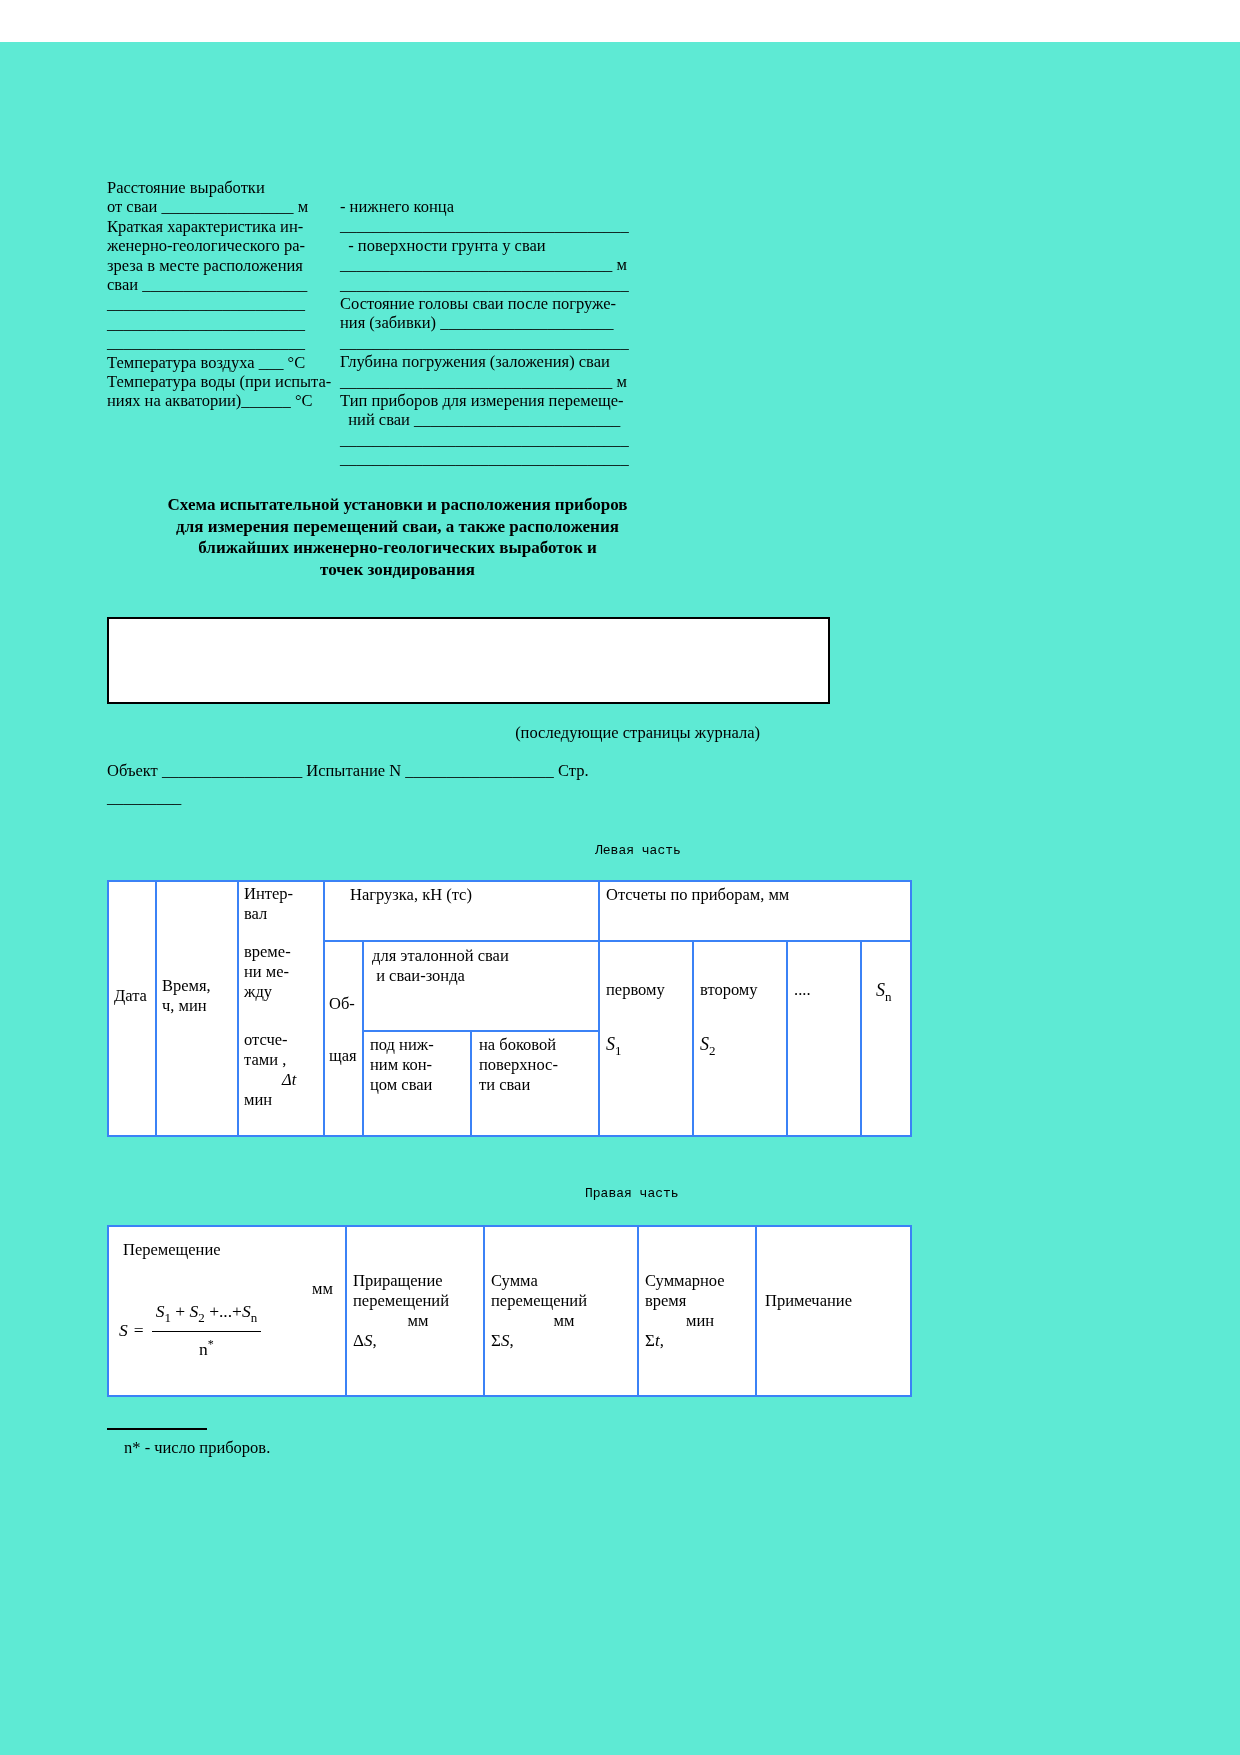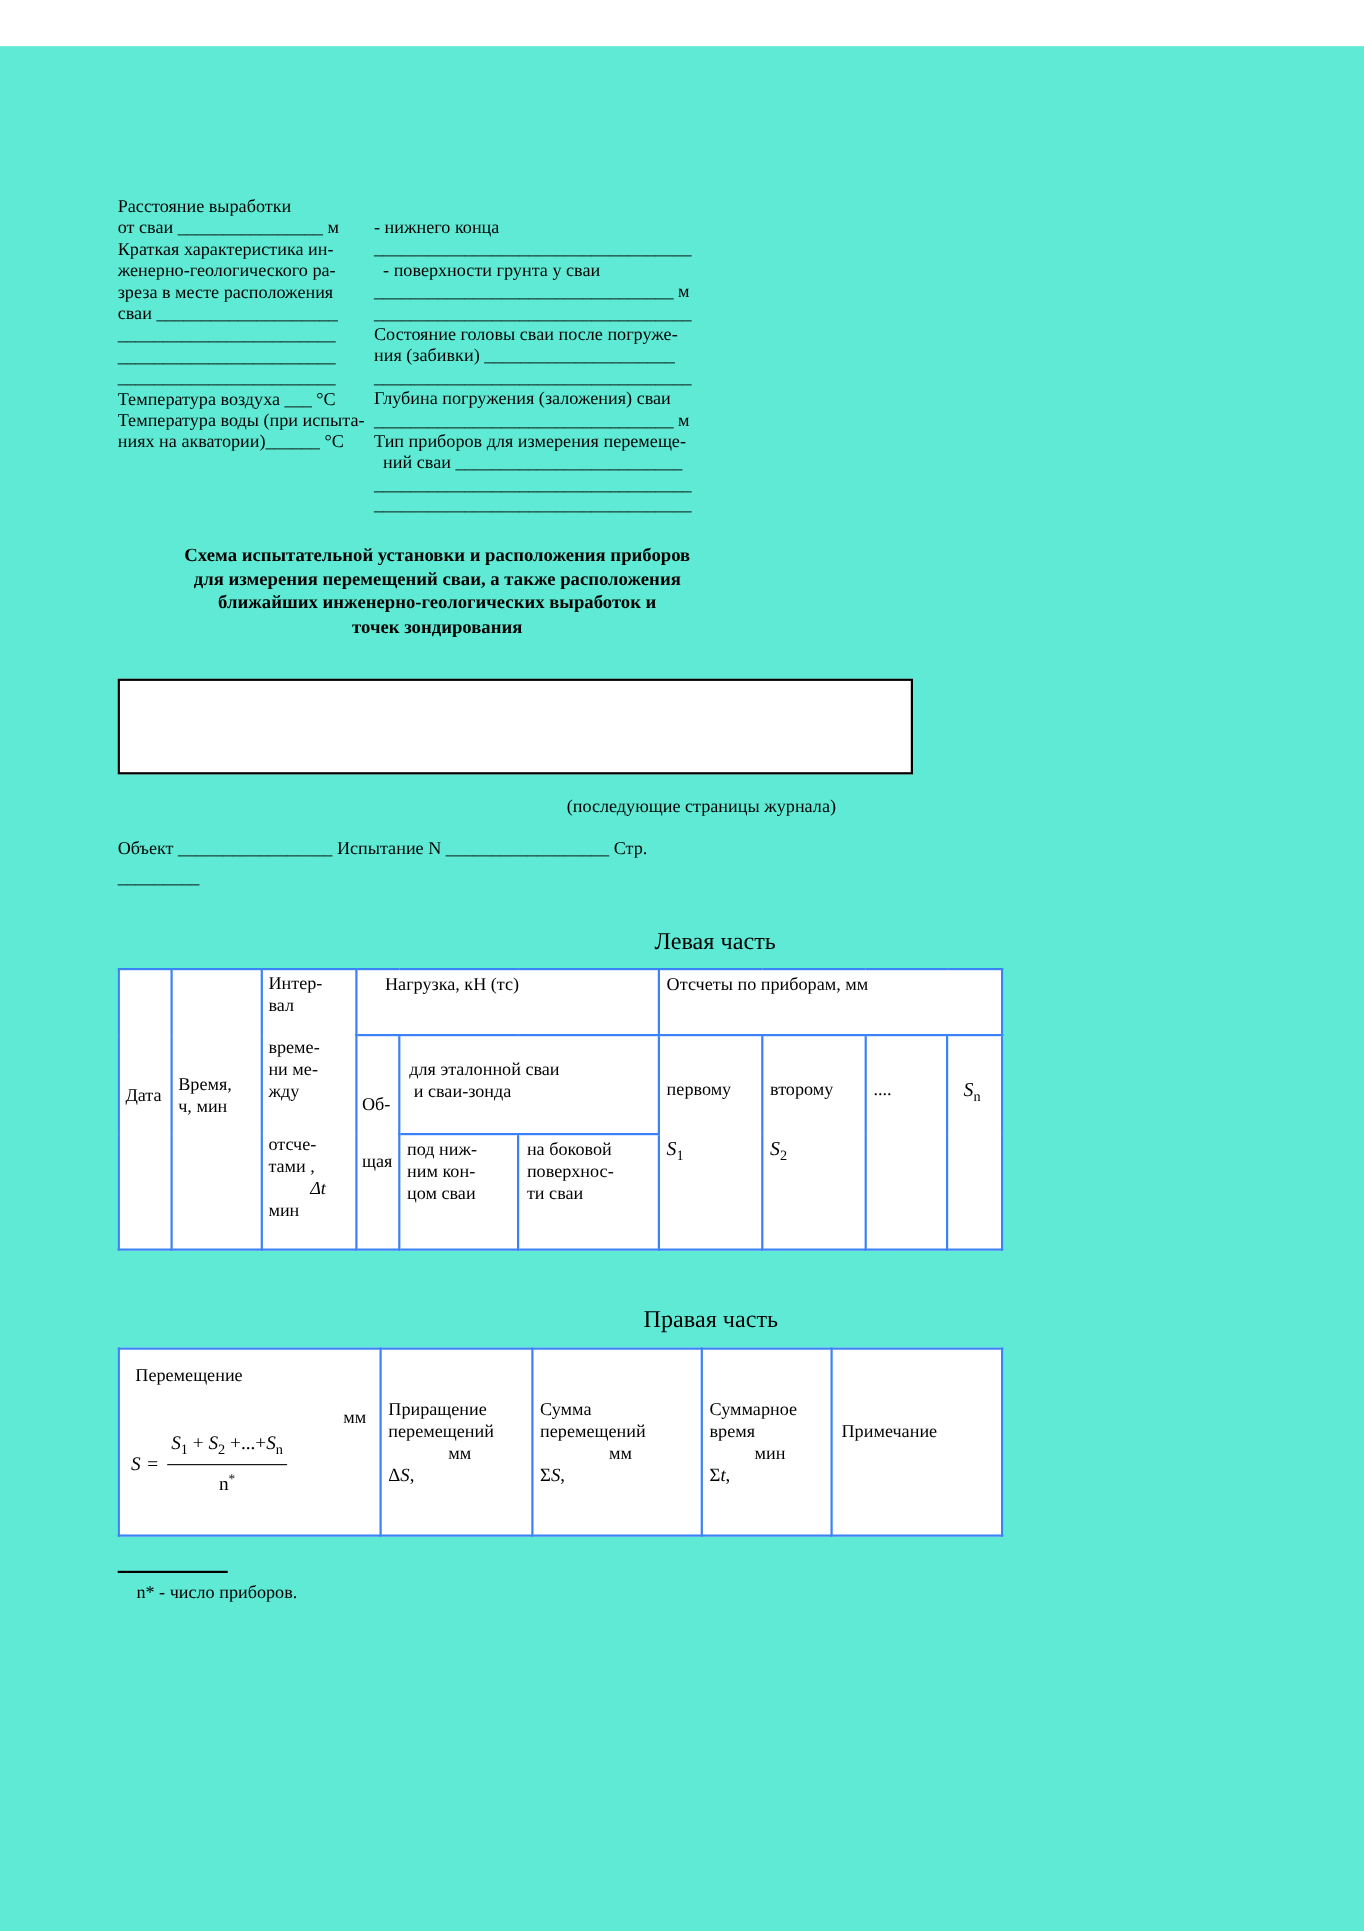--- a/index.html
+++ b/index.html
@@ -19,40 +19,40 @@
     position:absolute; top:452px; left:107px; width:581px;
     text-align:center; font-weight:bold; font-size:17px; line-height:21.5px;
   }
 
   .scheme-box { position:absolute; top:575px; left:107px; width:723px; height:87px; border:2px solid #000; background:#fff; }
 
   .pages-note { position:absolute; top:681px; left:360px; width:400px; text-align:right; font-size:16.5px; }
   .object-line { position:absolute; top:719px; left:107px; font-size:16.5px; }
   .object-line2 { position:absolute; top:746px; left:107px; font-size:16.5px; }
 
-  .tcap { position:absolute; font-size:22px; }
+  .tcap { position:absolute; font-size:13px;font-family:Liberation Mono, monospace; }
   .tcap-left  { top:801px; left:595px; }
   .tcap-right { top:1144px; left:585px; }
 
   table { border-collapse:collapse; table-layout:fixed; background:#fff; }
   td { border:2px solid #3b82f6; font-size:16.5px; line-height:20px; vertical-align:top; }
 
   .t1 { position:absolute; top:838px; left:107px; width:803px; }
   .t1 .r1 { height:60px; } .t1 .r2 { height:90px; } .t1 .r3 { height:105px; }
 
   .c-date { vertical-align:middle; padding-left:5px; padding-bottom:25px; }
   .c-time { vertical-align:middle; padding-left:5px; padding-bottom:25px; }
   .c-int  { padding:2px 2px 0 5px; }
   .int-a { height:58px; }
   .int-b { height:88px; }
   .int-dt { padding-left:38px; }
   .c-load { padding:3px 0 0 25px; }
   .c-read { padding:3px 0 0 6px; }
   .c-total { padding:36px 0 0 4px; line-height:52px; }
-  .c-etalon { padding:20px 0 0 8px; }
+  .c-etalon { padding:4px 0 0 8px; }
   .c-tip  { padding:3px 0 0 6px; }
   .c-side { padding:3px 0 0 7px; }
   .c-first, .c-second { padding:38px 0 0 6px; }
   .c-dots { padding:38px 0 0 6px; }
   .c-sn   { padding:38px 0 0 14px; }
   .sval { margin-top:34px; font-size:18px; }
   sub { font-size:13px; }
   sup { font-size:12px; }
 
   .t2 { position:absolute; top:1183px; left:107px; width:803px; }

